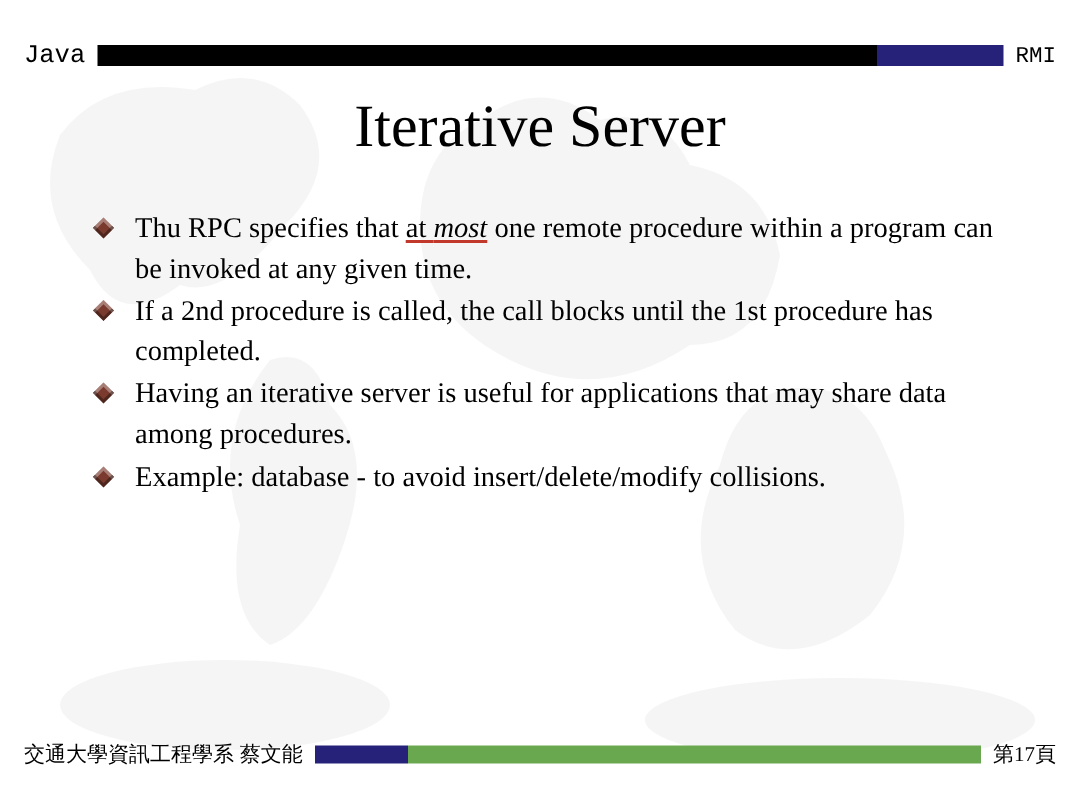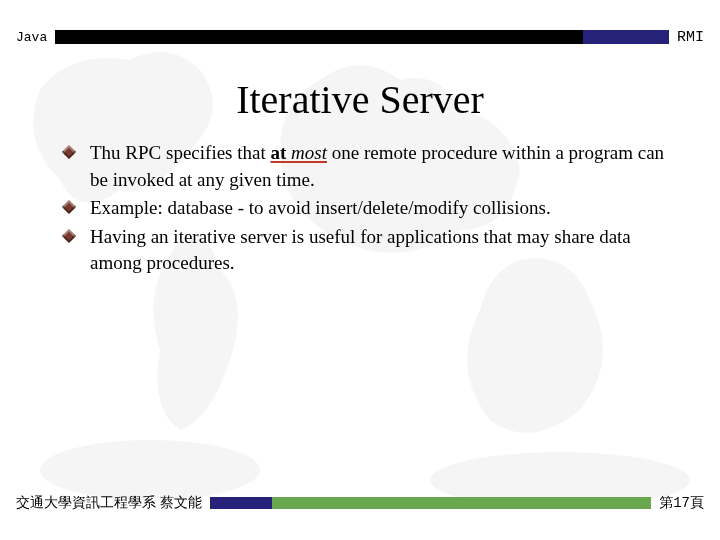--- a/index.html
+++ b/index.html
@@ -23,21 +23,21 @@
     position: absolute;
     top: 28px;
     left: 16px;
     right: 16px;
     height: 18px;
     display: flex;
     align-items: center;
   }
   .top-left-label {
     font-family: "Courier New", monospace;
-    font-size: 13px;
+    font-size: 17px;
     color: #000;
     padding-right: 8px;
     white-space: nowrap;
   }
   .top-rule {
     flex: 1;
     height: 14px;
     background: linear-gradient(to right, #000 0%, #000 86%, #26227a 86%, #26227a 100%);
   }
   .top-right-label {
@@ -51,21 +51,20 @@
 
   
   .title {
     position: absolute;
     top: 60px;
     left: 0; right: 0;
     text-align: center;
     font-size: 40px;
     font-weight: normal;
     color: #000;
-    margin-top: 16px;
   }
 
   
   .content {
     position: absolute;
     top: 140px;
     left: 60px;
     right: 50px;
   }
   .bullet-block { margin-bottom: 0; }
@@ -89,21 +88,21 @@
     transform: rotate(45deg);
     box-shadow: inset -2px -2px 0 rgba(0,0,0,0.35), inset 2px 2px 0 rgba(255,255,255,0.35);
   }
   .underline-red {
     text-decoration: underline;
     text-decoration-color: #c0392b;
     text-decoration-thickness: 2px;
     text-underline-offset: 2px;
   }
   .bold-italic { font-weight: normal; font-style: italic; }
-  .bold { font-weight: bold; text-align: right; }
+  .bold { font-weight: normal; text-align: right; }
 
   
   .footer {
     position: absolute;
     bottom: 28px;
     left: 16px;
     right: 16px;
     height: 18px;
     display: flex;
     align-items: center;
@@ -114,21 +113,21 @@
     color: #000000;
     padding-right: 8px;
     white-space: nowrap;
   }
   .footer-rule {
     flex: 1;
     height: 12px;
     background: linear-gradient(to right, #26227a 0%, #26227a 14%, #6aa84f 14%, #6aa84f 100%);
   }
   .footer-right {
-    font-family: Liberation Mono, monospace;
+    font-family: Liberation Serif, serif;
     font-size: 14px;
     color: #000;
     padding-left: 8px;
     white-space: nowrap;
   }
 </style>
 </head>
 <body>
 
 <div class="bg-map">
@@ -151,24 +150,27 @@
 </div>
 
 <h1 class="title">Iterative Server</h1>
 
 <div class="content">
   <div class="bullet-block">
     <div class="item">
       <span>Thu RPC specifies that </span><span class="bold underline-red">at </span><span class="bold-italic underline-red">most</span><span> one remote procedure within a program can be invoked at any given time.</span>
     </div>
     <div class="item">
-      <span>Example: database -  to avoid insert/delete/modify collisions.</span>
+      <span>If a 2nd procedure is called, the call blocks until the 1st procedure has completed.</span>
     </div>
     <div class="item">
       <span>Having an iterative server is useful for applications that may share data among procedures.</span>
+    </div>
+    <div class="item">
+      <span>Example: database -  to avoid insert/delete/modify collisions.</span>
     </div>
   </div>
   <div class="gap"></div>
 </div>
 
 <div class="footer">
   <span class="footer-left">交通大學資訊工程學系 蔡文能</span>
   <div class="footer-rule"></div>
   <span class="footer-right">第17頁</span>
 </div>

